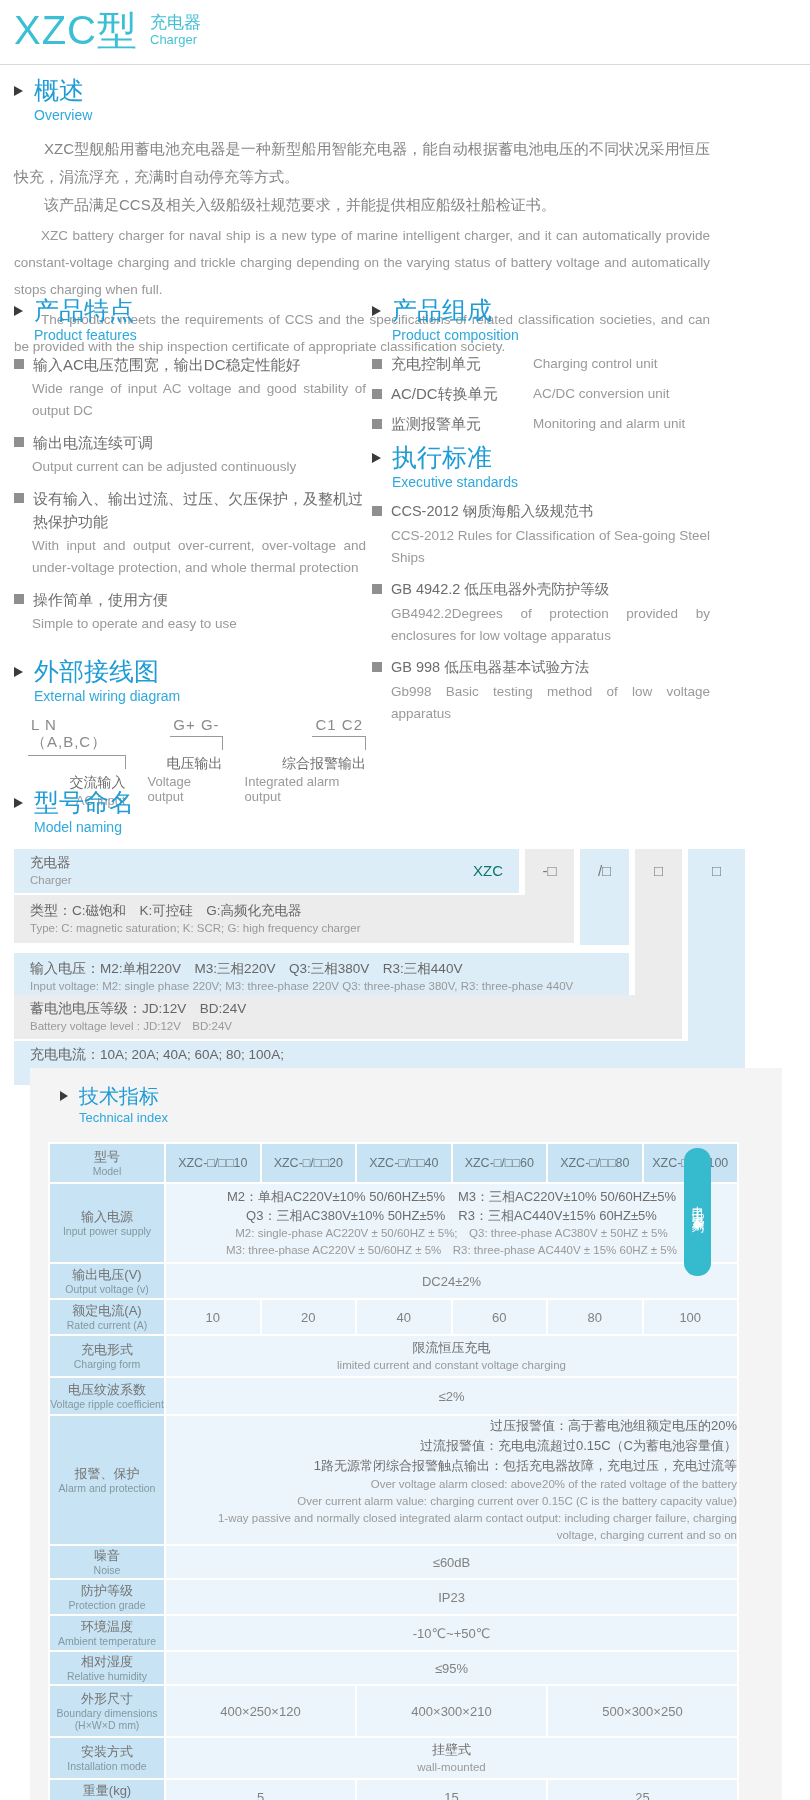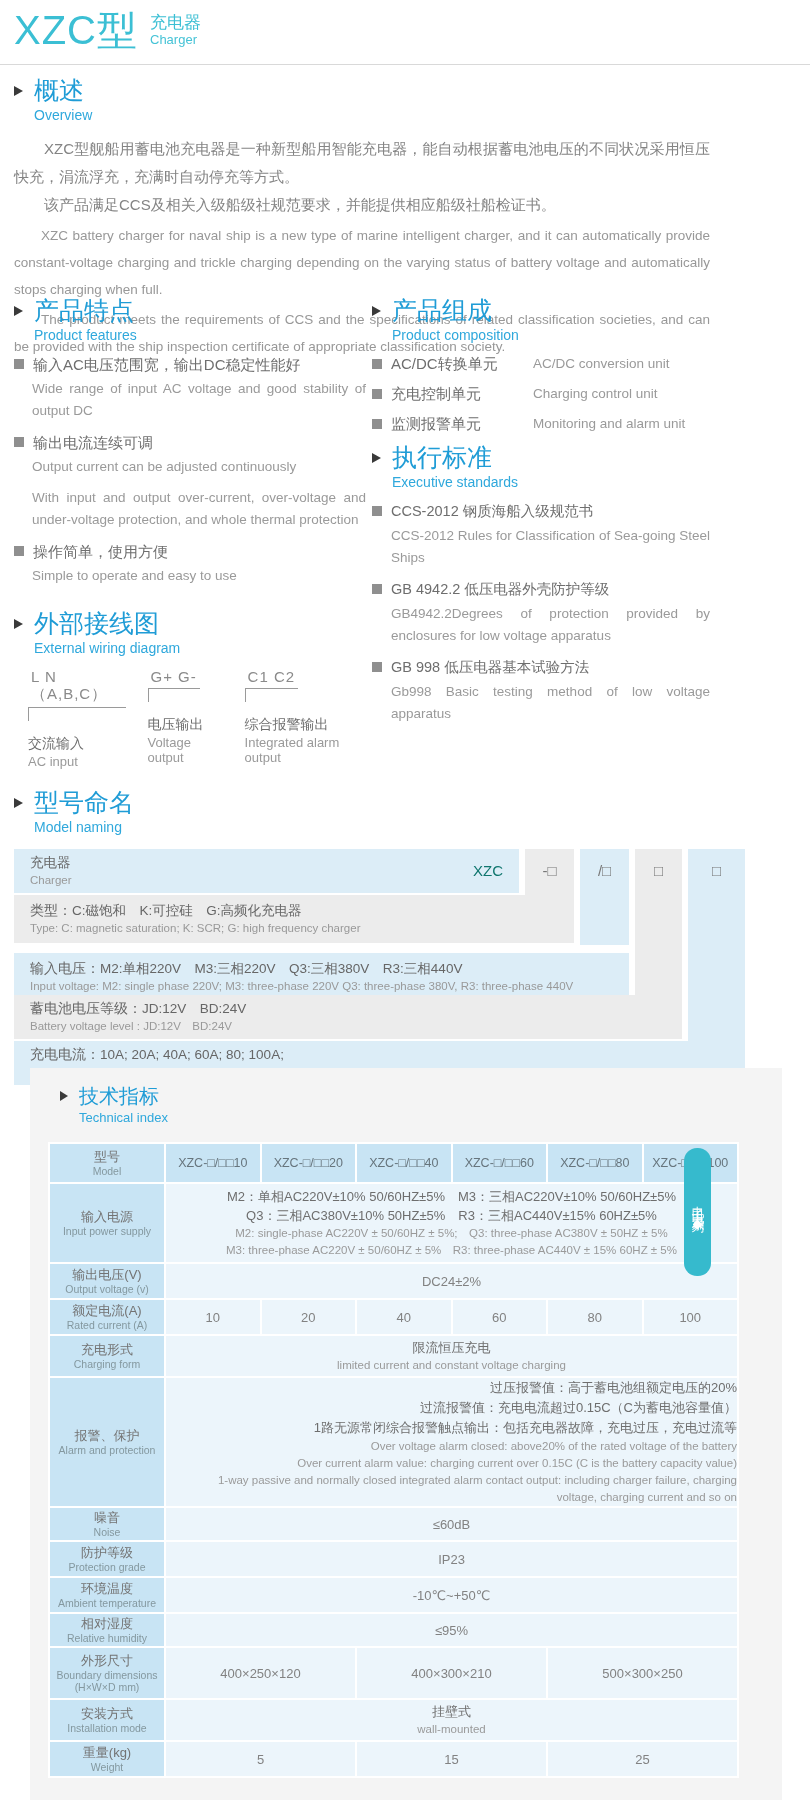--- a/index.html
+++ b/index.html
@@ -47,24 +47,24 @@
   .comp-en{font-size:13.5px;color:#9a9a9a;line-height:22px}
 
   .std-list{margin-top:10px}
   .std{margin-top:9px;padding-left:19px}
   .std-cn{display:flex;margin-left:-19px;font-size:14.5px;line-height:23px;color:#6e6e6e}
   .std-en{font-size:13.5px;line-height:22px;color:#9a9a9a;text-align:justify;margin-top:2px}
 
   
   .wiring-sec{margin-top:22px}
   .wiring{display:flex;gap:22px;margin-top:12px;padding-left:14px}
-  .wgroup{display:flex;flex-direction:column;align-items:flex-start}
+  .wgroup{display:flex;flex-direction:column;align-items:flex-end}
   .wterm{font-size:15px;color:#8a8a8a;border-bottom:1px solid #9a9a9a;padding:0 3px 3px;letter-spacing:1px}
   .wtick{width:1px;height:13px;background:#9a9a9a}
-  .wcn{font-size:14px;color:#6e6e6e;margin-top:14px}
+  .wcn{font-size:14px;color:#6e6e6e;margin-top:5px}
   .wen{font-size:13px;color:#9a9a9a;margin-top:1px}
 
   
   .naming{position:absolute;left:14px;top:788px;width:731px}
   .ntable{position:relative;width:731px;height:236px;margin-top:14px}
   .nbar,.nstrip{position:absolute}
   .nblue{background:#dcedf7}
   .ngray{background:#ececec}
   .nbar{left:0;display:flex;flex-direction:column;justify-content:center;padding-left:16px}
   .nb1{top:0;height:44px;width:505px}
@@ -156,20 +156,24 @@
             <div class="feat-en">Wide range of input AC voltage and good stability of output DC</div>
           </div>
           <div class="feat">
             <div class="feat-cn">
                 <span class="sq"></span>
                 <span>输出电流连续可调</span>
               </div>
             <div class="feat-en">Output current can be adjusted continuously</div>
           </div>
           <div class="feat">
+            <div class="feat-cn">
+                <span class="sq"></span>
+                <span>设有输入、输出过流、过压、欠压保护，及整机过热保护功能</span>
+              </div>
             <div class="feat-en">With input and output over-current, over-voltage and under-voltage protection, and whole thermal protection</div>
           </div>
           <div class="feat">
             <div class="feat-cn">
                 <span class="sq"></span>
                 <span>操作简单，使用方便</span>
               </div>
             <div class="feat-en">Simple to operate and easy to use</div>
           </div>
         </div>
@@ -212,27 +216,27 @@
         <div class="sec-head">
           <span class="tri"></span>
           <div>
             <h2 class="hcn">产品组成</h2>
             <div class="hen">Product composition</div>
           </div>
         </div>
         <div class="comp-list">
           <div class="comp">
             <span class="sq"></span>
+            <span class="comp-cn">充电控制单元</span>
+            <span class="comp-en">Charging control unit</span>
+          </div>
+          <div class="comp">
+            <span class="sq"></span>
             <span class="comp-cn">AC/DC转换单元</span>
             <span class="comp-en">AC/DC conversion unit</span>
-          </div>
-          <div class="comp">
-            <span class="sq"></span>
-            <span class="comp-cn">充电控制单元</span>
-            <span class="comp-en">Charging control unit</span>
           </div>
           <div class="comp">
             <span class="sq"></span>
             <span class="comp-cn">监测报警单元</span>
             <span class="comp-en">Monitoring and alarm unit</span>
           </div>
         </div>
       </div>
 
       <div style="margin-top:8px">
@@ -380,20 +384,27 @@
       </tr>
       <tr class="h40">
         <td class="lbl">
           <div class="lcn">充电形式</div>
           <div class="len">Charging form</div>
         </td>
         <td class="val" colspan="6">
           <div class="tcn">限流恒压充电</div>
           <div class="ten">limited current and constant voltage charging</div>
         </td>
+      </tr>
+      <tr class="h36">
+        <td class="lbl">
+          <div class="lcn">电压纹波系数</div>
+          <div class="len">Voltage ripple coefficient</div>
+        </td>
+        <td class="val" colspan="6">≤2%</td>
       </tr>
       <tr class="h106">
         <td class="lbl">
           <div class="lcn">报警、保护</div>
           <div class="len">Alarm and protection</div>
         </td>
         <td class="val left" colspan="6">
           <div class="tcn">过压报警值：高于蓄电池组额定电压的20%</div>
           <div class="tcn">过流报警值：充电电流超过0.15C（C为蓄电池容量值）</div>
           <div class="tcn">1路无源常闭综合报警触点输出：包括充电器故障，充电过压，充电过流等</div>

